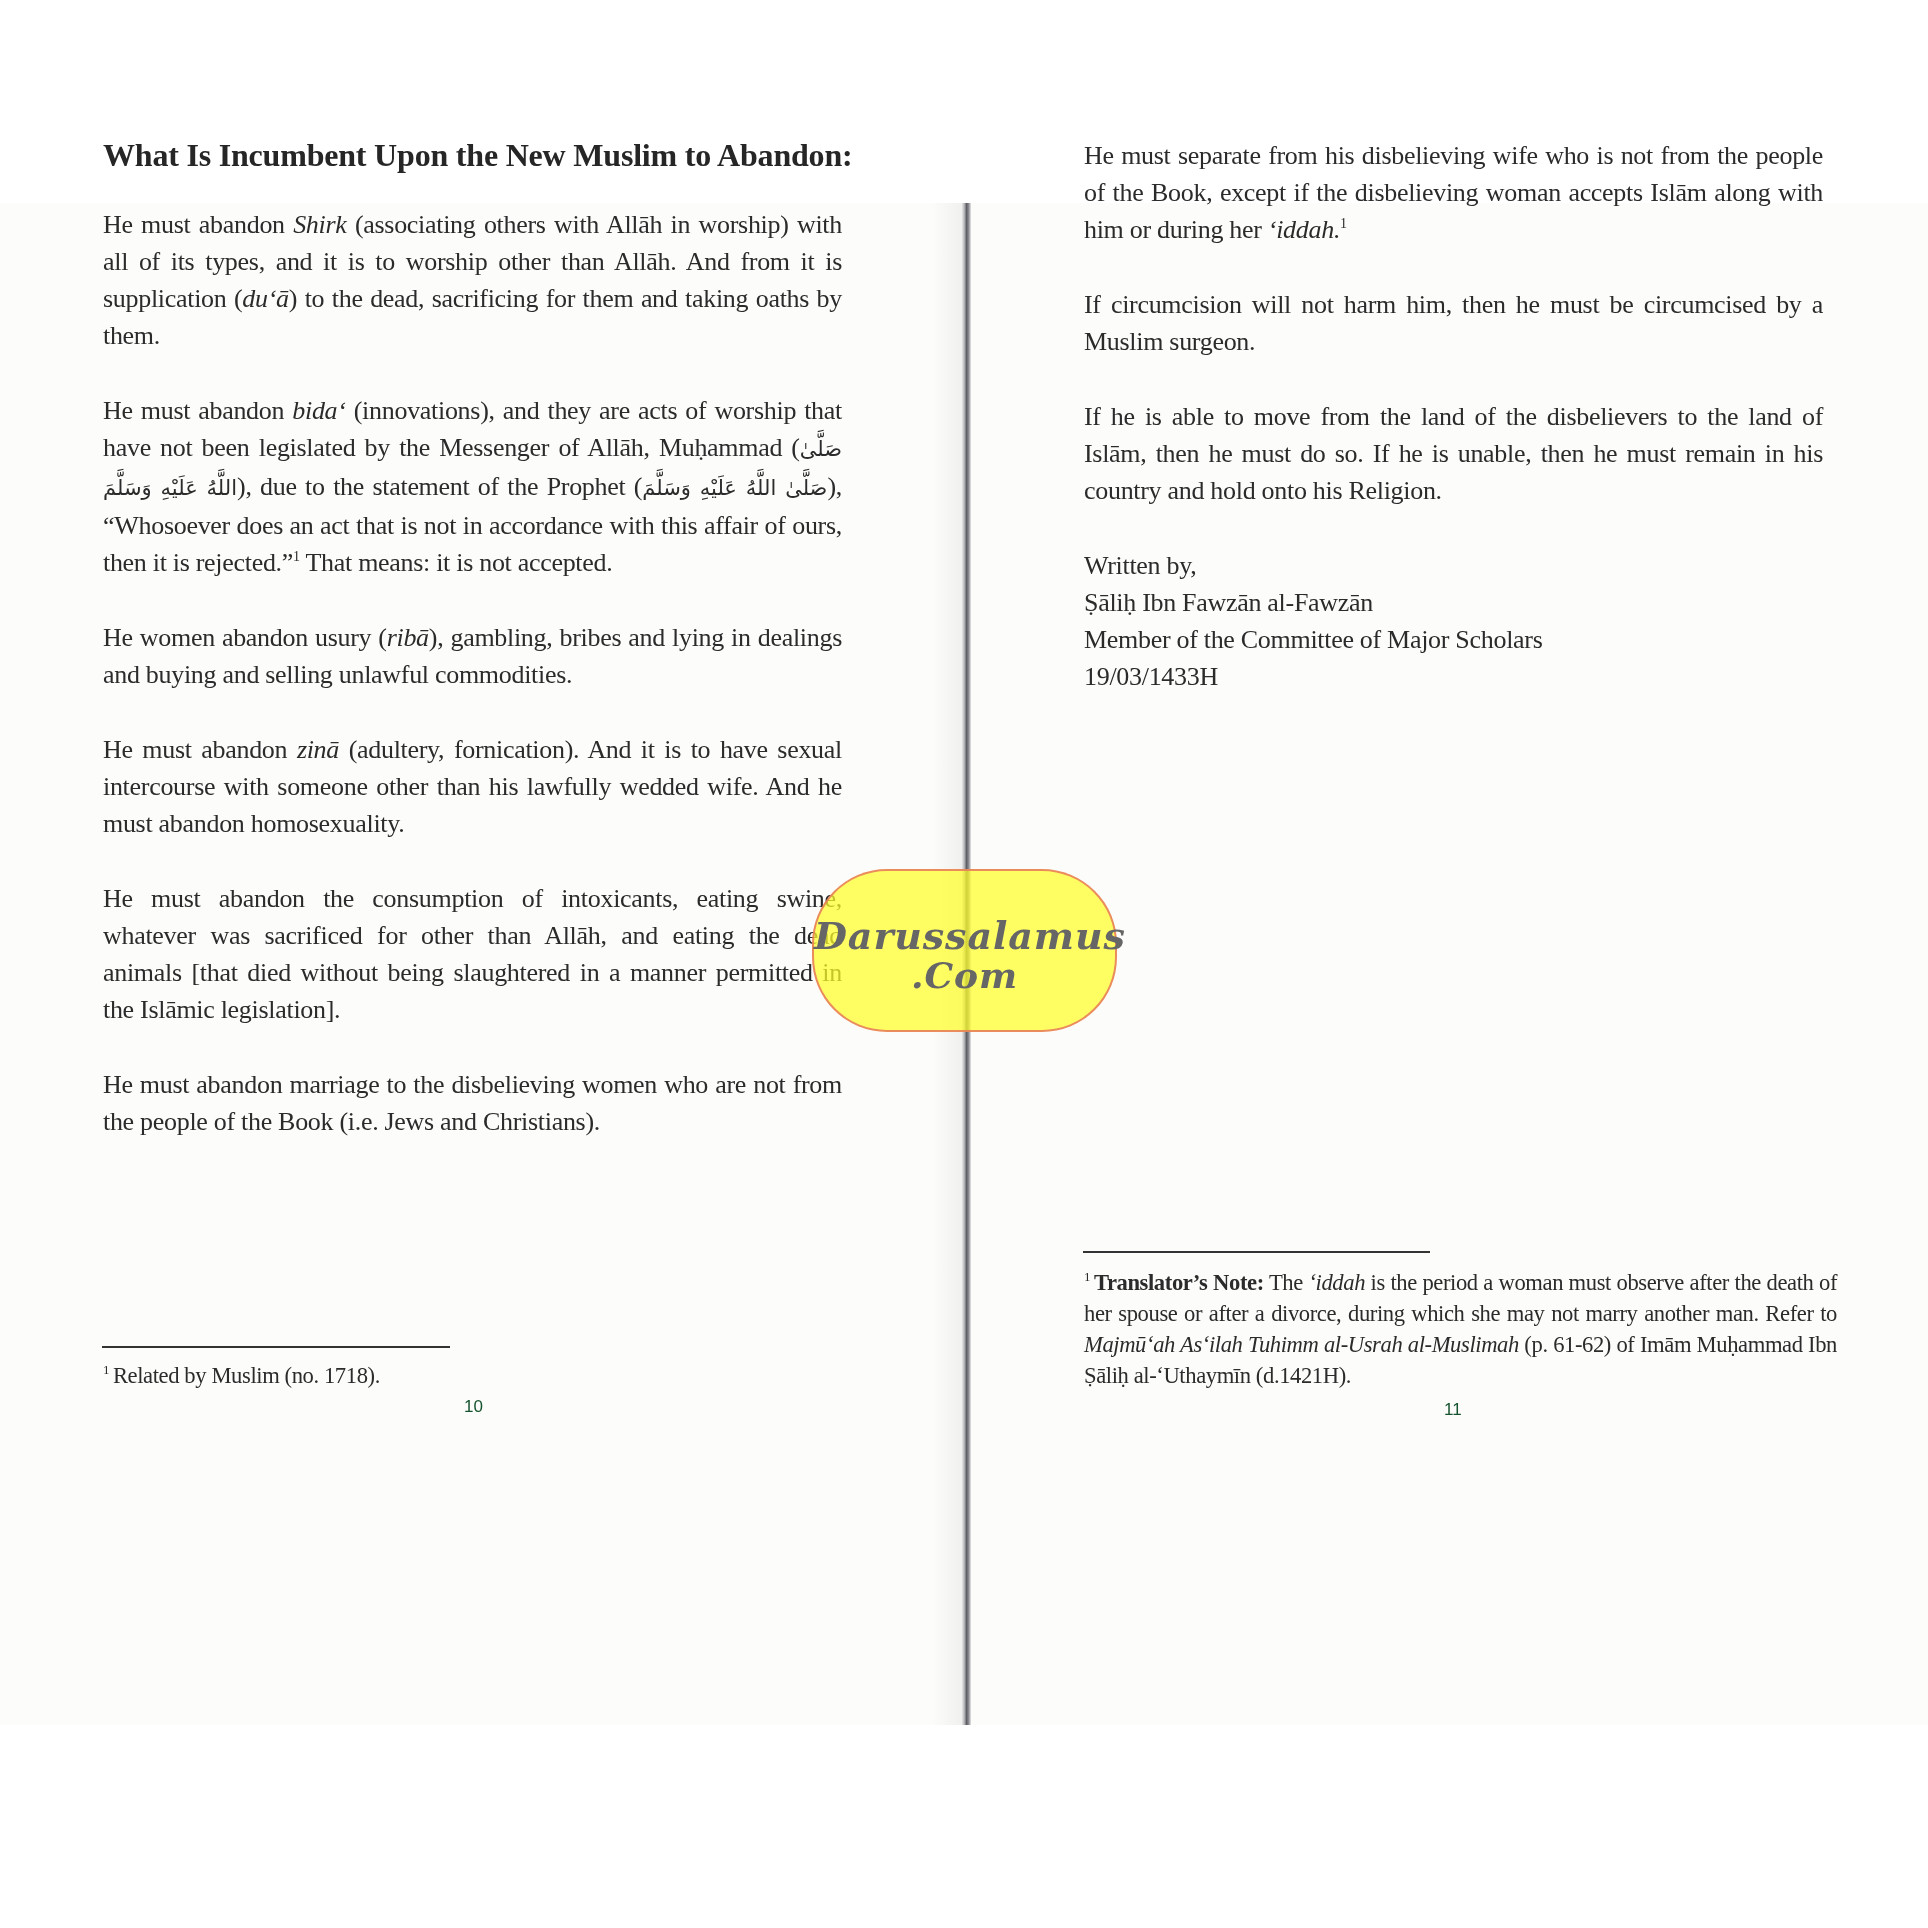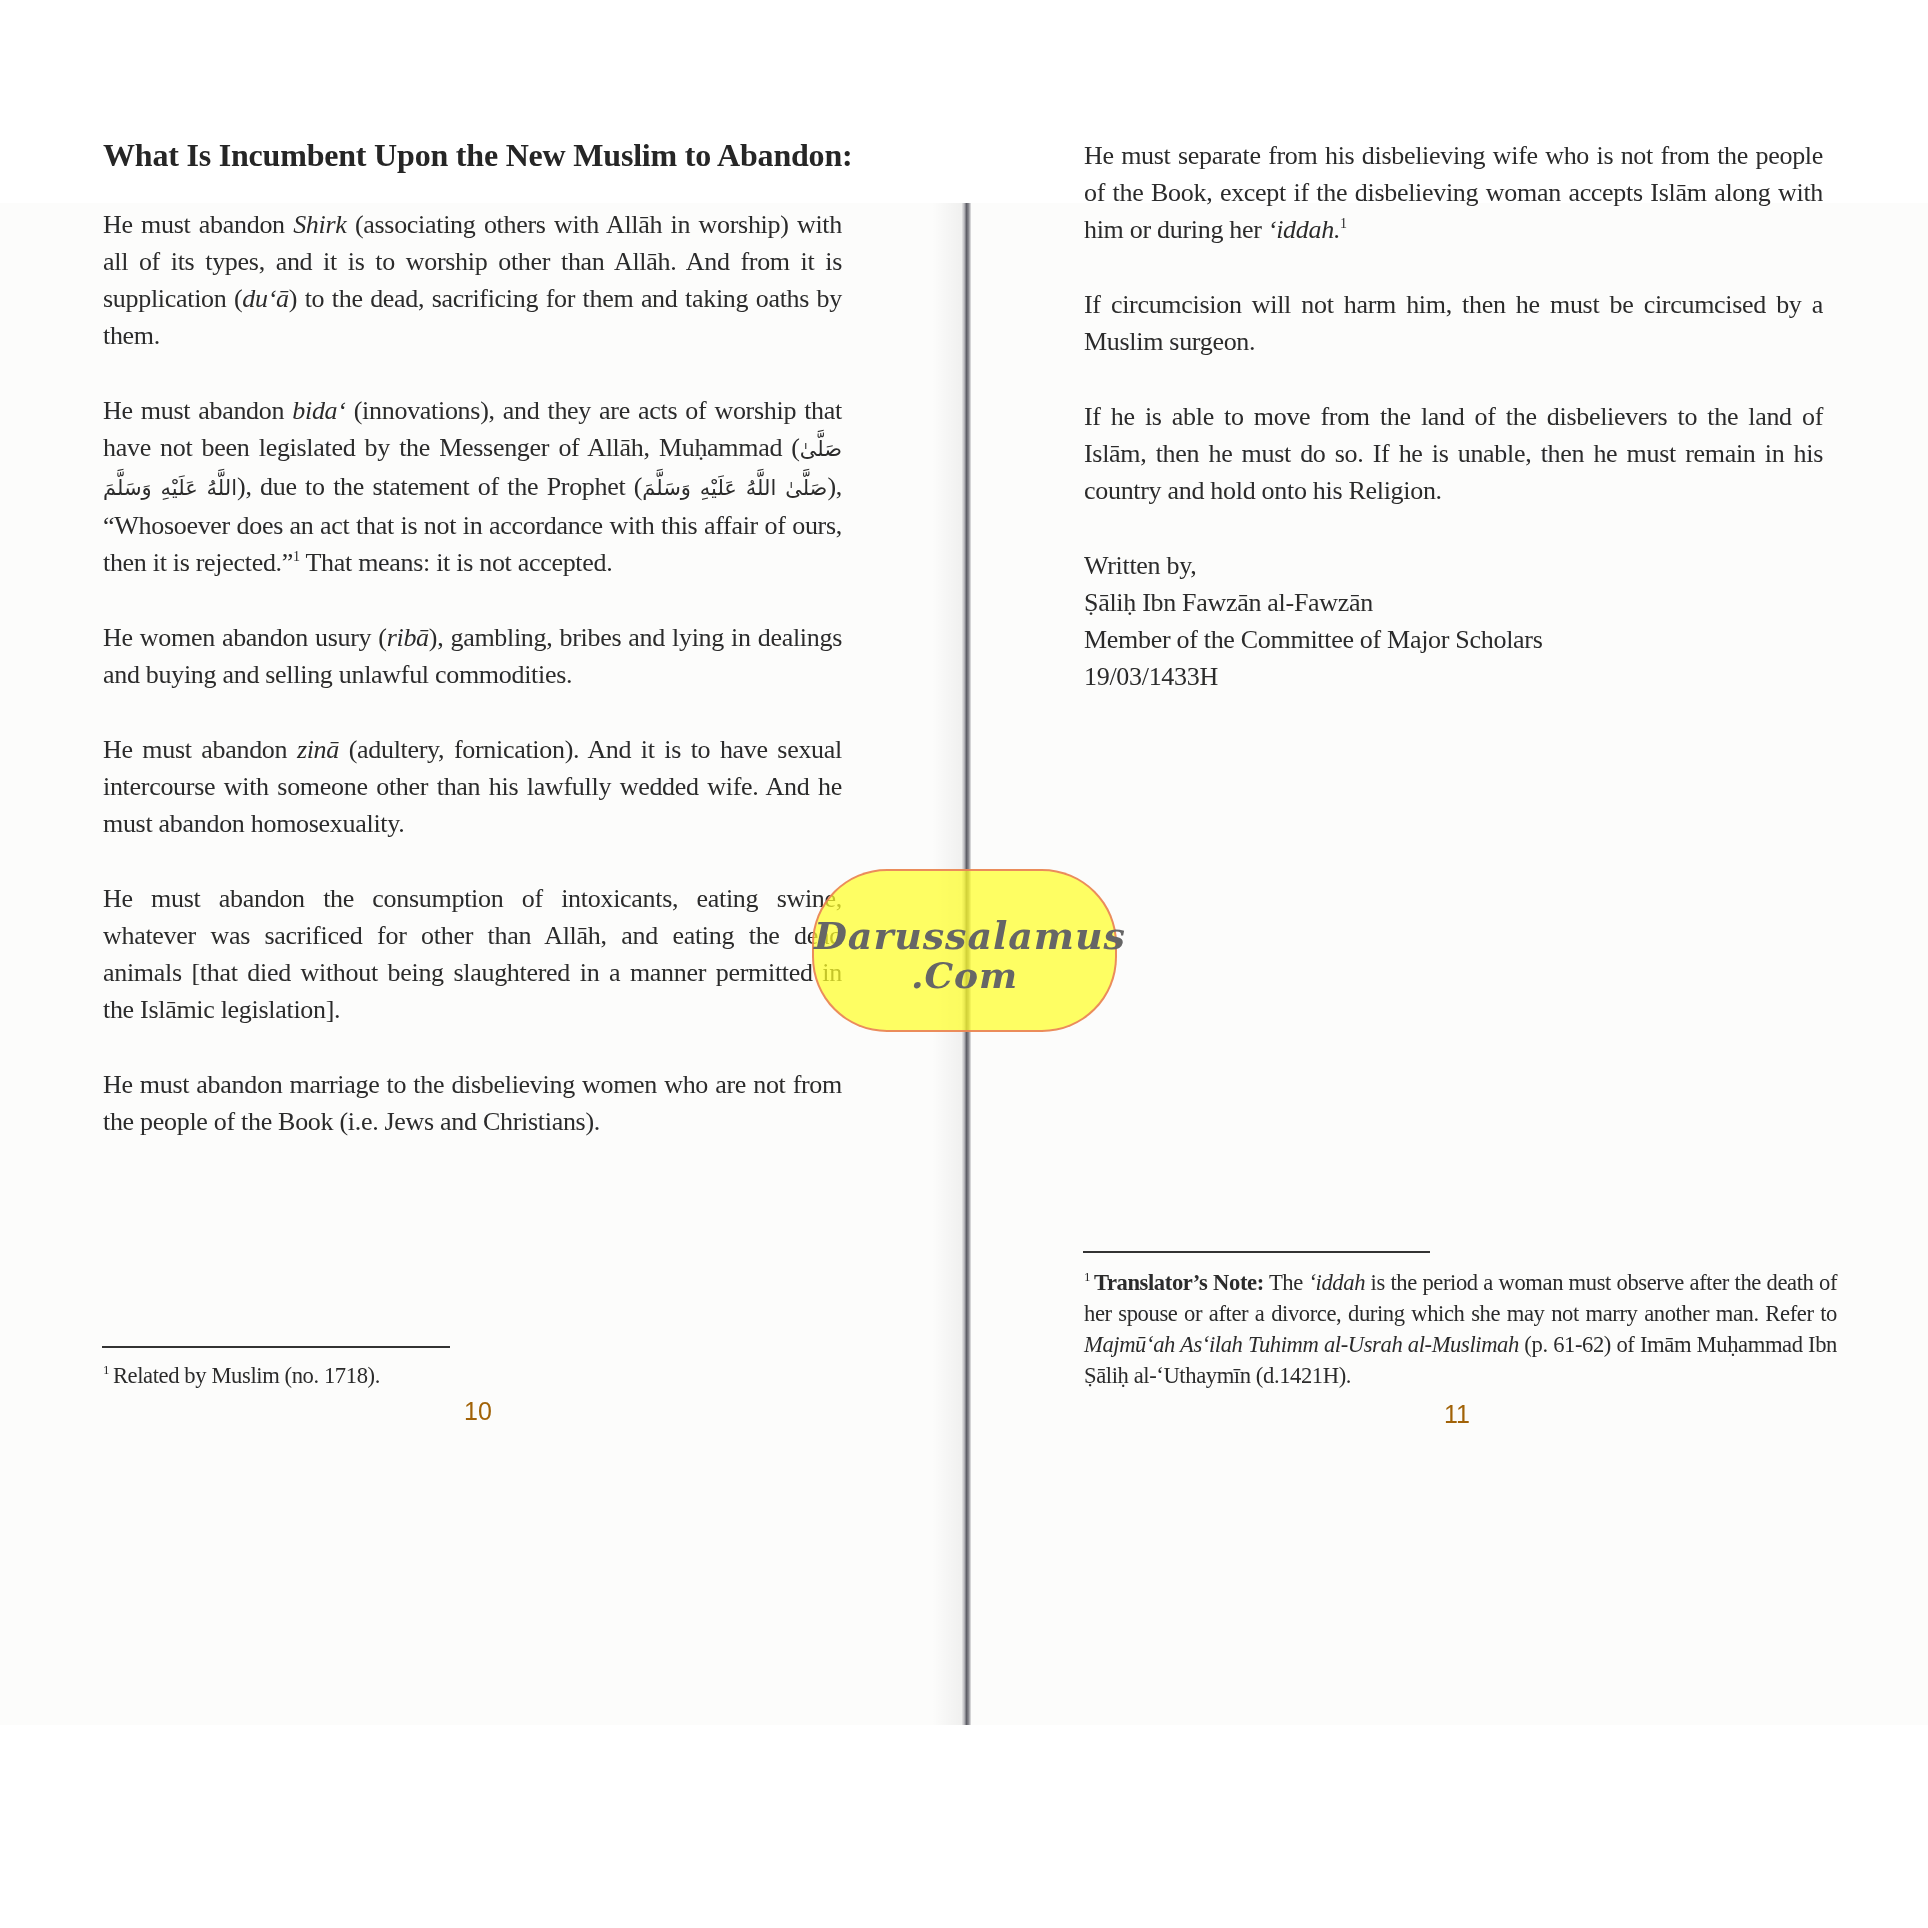--- a/index.html
+++ b/index.html
@@ -36,21 +36,21 @@
   .fn-rule { position:absolute; height:1.9px; background:#333; }
   .fn-rule-left { left:102px; top:1346px; width:348px; }
   .fn-rule-right { left:1083px; top:1251px; width:347px; }
   .footnote { position:absolute; font-size:22.6px; line-height:31px; color:#2b2b2b; letter-spacing:-0.4px; }
   .footnote-left { left:103px; top:1360px; width:753px; }
   .footnote-right { left:1084px; top:1267px; width:753px; text-align:justify; }
   .footnote .fn-num { font-size:13px; vertical-align:super; line-height:0; margin-right:3.8px; }
   .footnote b { font-weight:bold; }
   .footnote .it { font-style:italic; }
   .pnum {
-    position:absolute; font-family:"Liberation Sans","DejaVu Sans",sans-serif; font-size:25px; color:#a16207;
+    position:absolute; font-family:"Liberation Sans","DejaVu Sans",sans-serif; font-size:17px; color:#14532d;
   }
   .pnum-left { left:464px; top:1397px; }
   .pnum-right { left:1444px; top:1400px; }
   .watermark {
     position:absolute; left:812px; top:869px; width:305px; height:163px;
     border-radius:75px; background:rgba(255,255,40,0.72);
     border:2.8px solid rgba(232,120,90,0.85); box-sizing:border-box;
     text-align:center; font-family:"DejaVu Serif","Liberation Serif",serif; font-style:italic;
     color:#666; font-weight:bold;
   }

